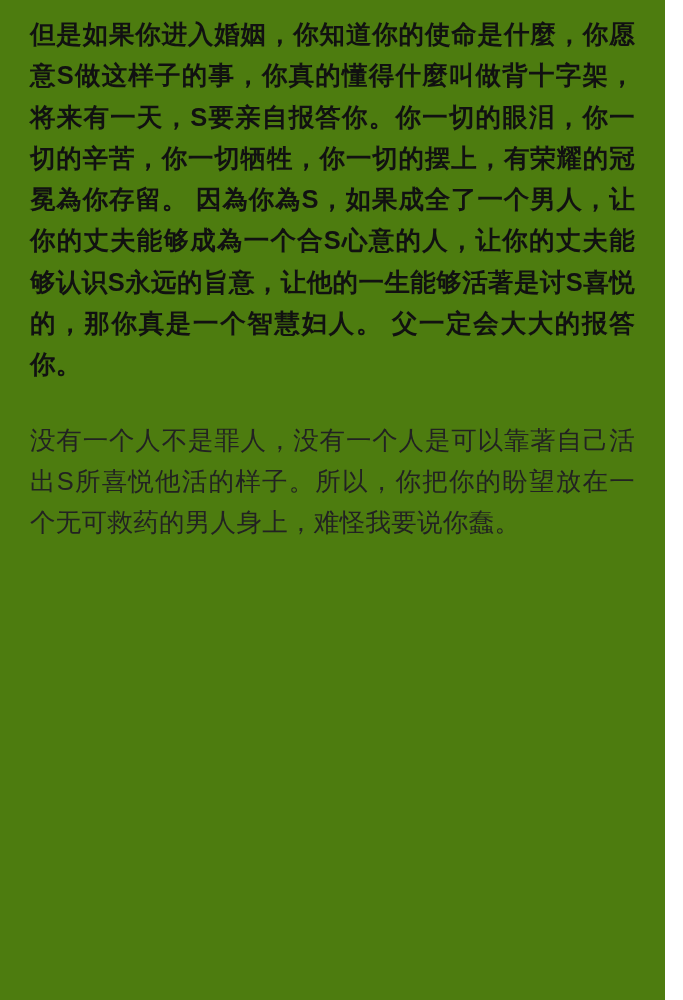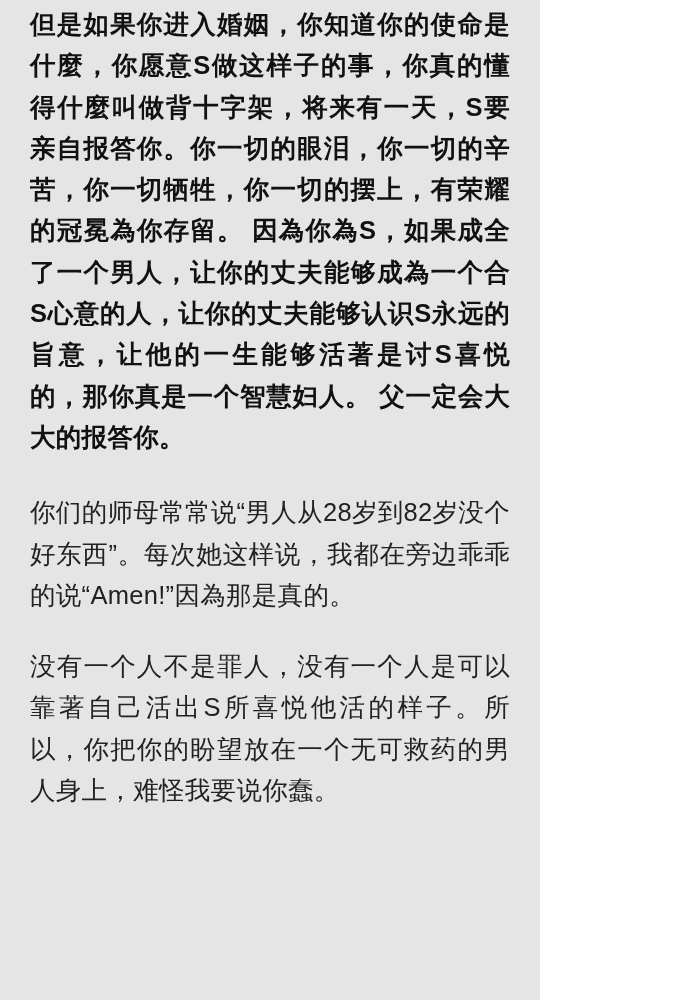--- a/index.html
+++ b/index.html
@@ -8,25 +8,25 @@
     background: #ffffff;
   }
   body {
     width: 683px;
     min-height: 1000px;
     font-family: "Liberation Sans", "DejaVu Sans", sans-serif;
     color: #1a1a1a;
     -webkit-font-smoothing: antialiased;
   }
   .page {
-    width: 540px;
+    width: 665px;
     min-height: 1000px;
     box-sizing: border-box;
-    padding: 4px 30px 20px 30px;
-    background: #e5e5e5;
+    padding: 14px 30px 20px 30px;
+    background: #4d7c0f;
   }
   .para {
     font-size: 25.5px;
     line-height: 1.62;
     letter-spacing: 0.3px;
     text-align: justify;
     text-justify: inter-ideograph;
     margin: 0 0 30px 0;
     word-break: break-word;
   }
@@ -41,15 +41,14 @@
   }
   .para:last-child {
     margin-bottom: 0;
   }
 </style>
 </head>
 <body>
 
 <div class="page">
   <p class="para bold">但是如果你进入婚姻，你知道你的使命是什麼，你愿意S做这样子的事，你真的懂得什麼叫做背十字架，将来有一天，S要亲自报答你。你一切的眼泪，你一切的辛苦，你一切牺牲，你一切的摆上，有荣耀的冠冕為你存留。 因為你為S，如果成全了一个男人，让你的丈夫能够成為一个合S心意的人，让你的丈夫能够认识S永远的旨意，让他的一生能够活著是讨S喜悦的，那你真是一个智慧妇人。 父一定会大大的报答你。</p>
-  <p class="para normal">你们的师母常常说“男人从28岁到82岁没个好东西”。每次她这样说，我都在旁边乖乖的说“Amen!”因為那是真的。</p>
   <p class="para normal">没有一个人不是罪人，没有一个人是可以靠著自己活出S所喜悦他活的样子。所以，你把你的盼望放在一个无可救药的男人身上，难怪我要说你蠢。</p>
 </div>
 
 </body></html>

